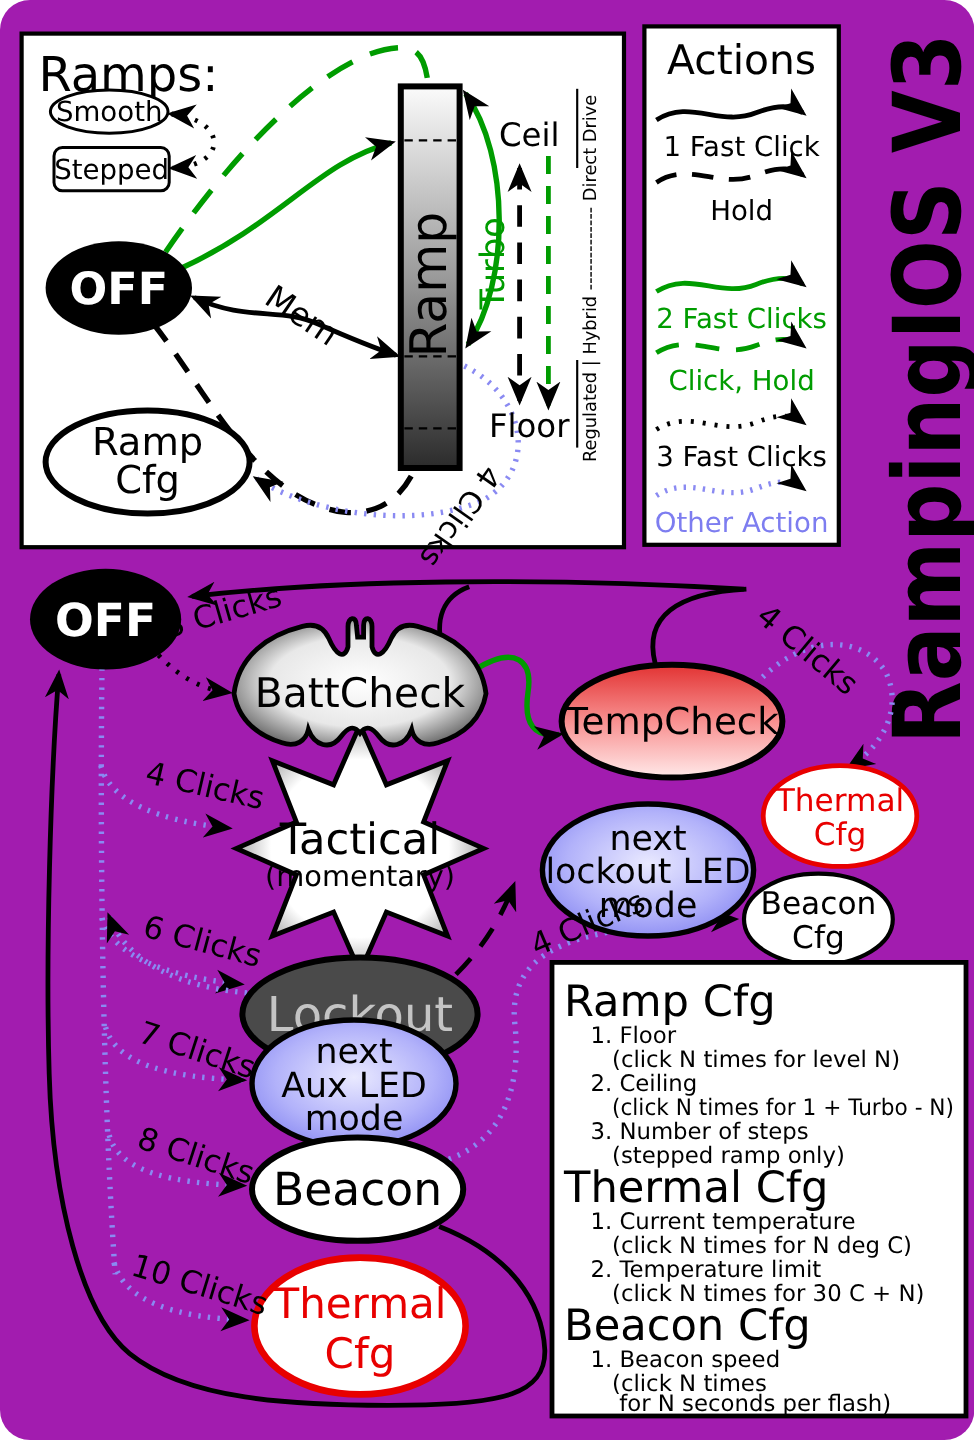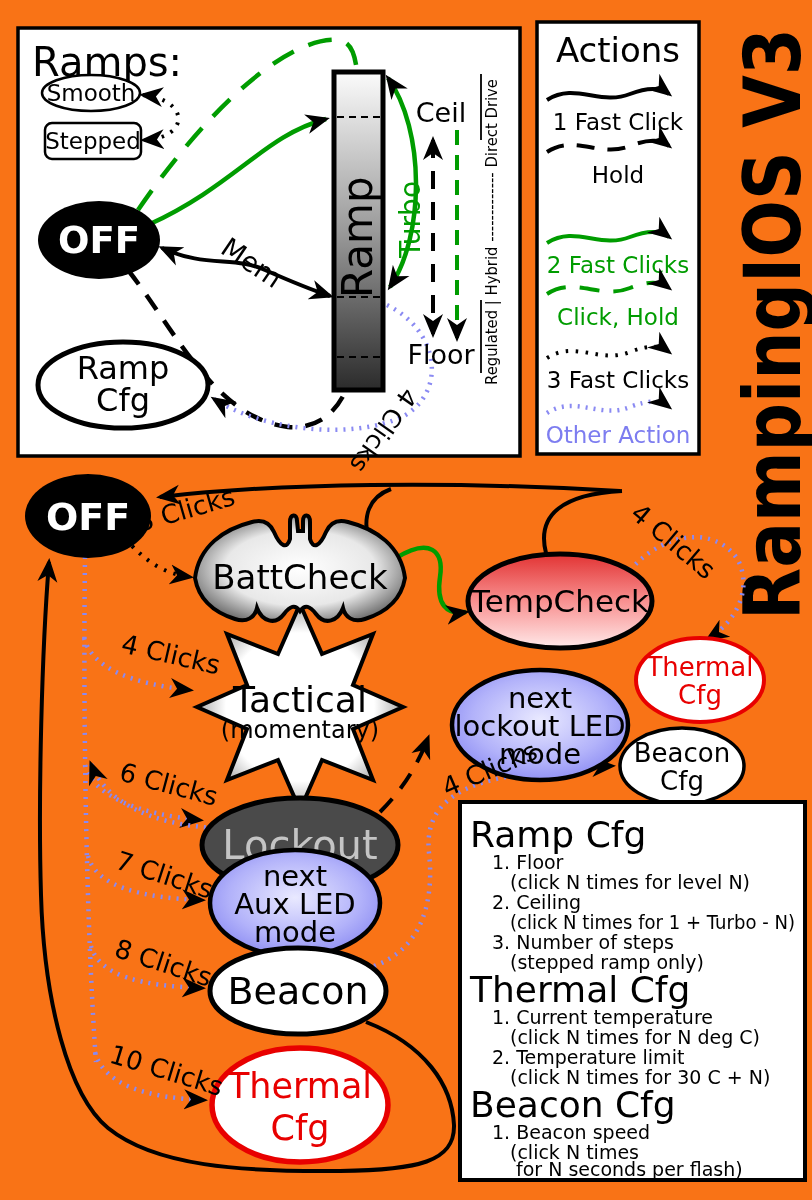--- a/index.html
+++ b/index.html
@@ -1,16 +1,16 @@
 <!DOCTYPE html>
 <html><head>
 <meta charset="utf-8">
 <style>
   html,body{margin:0;padding:0;background:#fff;}
-  #stage{position:relative;width:812px;height:1200px;background:#f97316;overflow:hidden;}
+  #stage{position:relative;width:812px;height:1200px;background:#a21caf;overflow:hidden;border-radius:25px;}
   svg{display:block;}
   text{font-family:"DejaVu Sans", sans-serif;fill:#000;}
   .m{text-anchor:middle;}
   .b{font-weight:bold;}
   .green{fill:#009c00;}
   .blue{fill:#7d7df0;}
   .red{fill:#e80000;}
   .gray{fill:#c4c4c4;}
   .white{fill:#ffffff;}
   .ln{fill:none;stroke:#000;stroke-width:4;}

